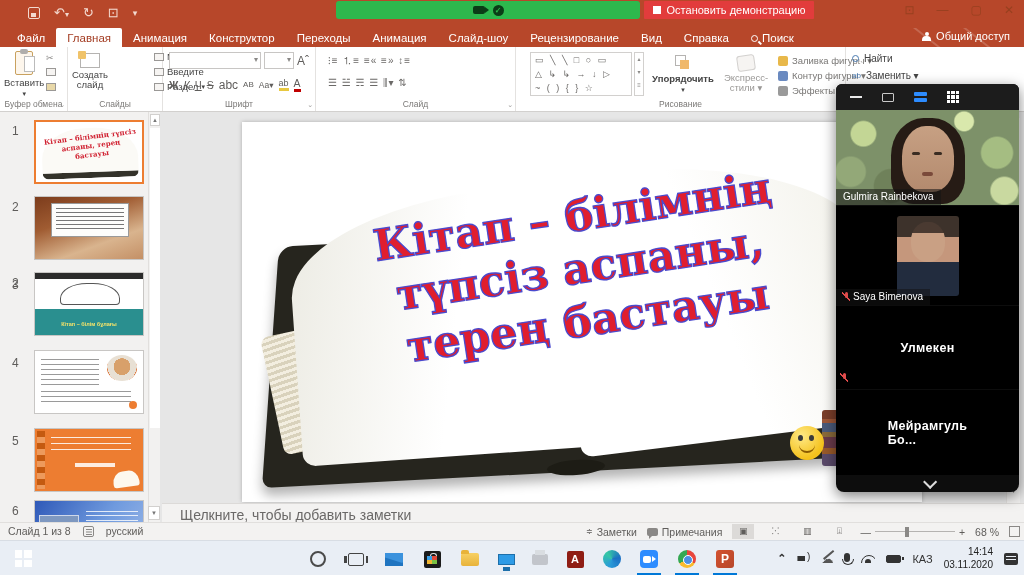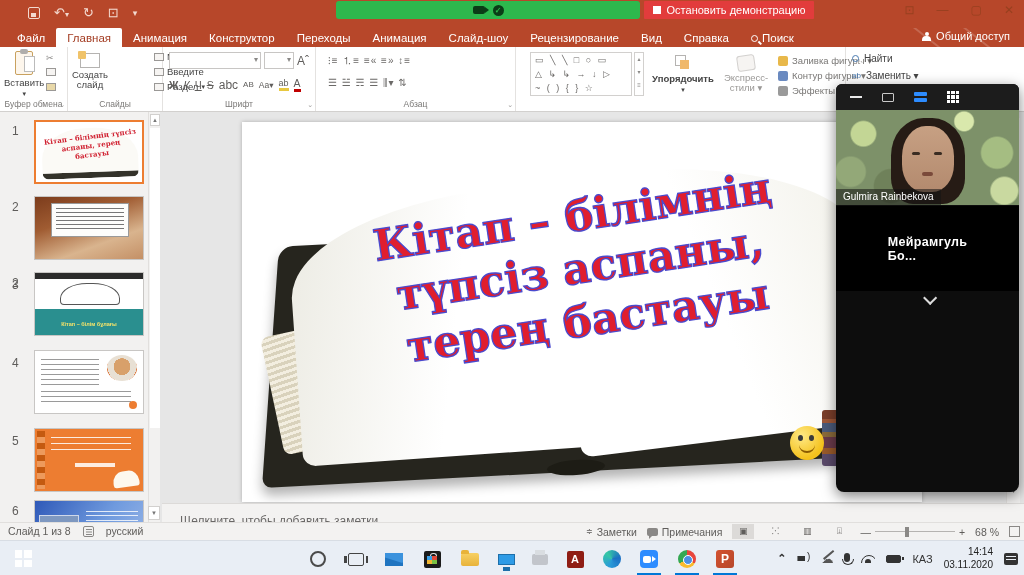--- a/index.html
+++ b/index.html
@@ -104,21 +104,21 @@
   .smiley { position:absolute; left:548px; top:304px; width:34px; height:34px; border-radius:50%; background:radial-gradient(circle at 35% 30%, #ffe985, #f4c11c 70%); }
   .smiley::before { content:""; position:absolute; left:8px; top:9px; width:5px; height:6px; border-radius:50%; background:#3a3a3a; box-shadow:11px 0 0 #3a3a3a; }
   .smiley::after { content:""; position:absolute; left:9px; top:16px; width:16px; height:9px; border-radius:0 0 16px 16px; border-bottom:2.5px solid #8a5a00; }
   .bookstack { position:absolute; left:580px; top:288px; width:44px; height:56px; background:repeating-linear-gradient(#7a3e2a 0 9px, #a05838 9px 13px, #4a5a7a 13px 22px, #8a6a3a 22px 27px, #6a3a4a 27px 38px, #9a5a2a 38px 44px, #5a4a6a 44px 56px); border-radius:3px; }
   #vscroll { position:absolute; left:1006px; top:6px; width:14px; height:392px; background:#f0efee; border-left:1px solid #e1dfdd; font-size:7px; color:#777; text-align:center; }
   #vscroll .thumbbar { position:absolute; left:2px; top:18px; width:10px; height:90px; background:#cdcbc9; border-radius:4px; }
 
   
   #notesbar { position:absolute; left:162px; top:503px; width:862px; height:19px; background:#f3f2f1; border-top:1px solid #dcdad8; z-index:5; }
   #notesbar .collapse { position:absolute; left:-14px; top:2px; width:12px; height:14px; background:#fff; border:1px solid #d2d0ce; font-size:6px; line-height:13px; text-align:center; color:#777; }
-  #notesbar .ph { position:absolute; left:18px; top:10px; font-size:12px; color:#6a6867; }
+  #notesbar .ph { position:absolute; left:18px; top:3px; font-size:14px; color:#6a6867; }
   #statusbar { position:absolute; left:0; top:522px; width:1024px; height:18px; background:#f3f2f1; border-top:1px solid #e1dfdd; font-size:10.5px; color:#5f5d5b; z-index:40; }
   #statusbar .left { position:absolute; left:8px; top:2px; display:flex; gap:12px; align-items:center; }
   #statusbar .right { position:absolute; right:4px; top:1px; display:flex; gap:10px; align-items:center; }
   .viewbtn { width:22px; height:15px; text-align:center; line-height:15px; font-size:9px; color:#5f5d5b; }
   .viewbtn.on { background:#dcdad8; }
   .zslider { display:flex; align-items:center; gap:4px; }
   .zslider .line { width:80px; height:1.5px; background:#b5b3b1; position:relative; }
   .zslider .knob { position:absolute; left:38%; top:-4px; width:4px; height:10px; background:#8a8886; }
   .fitic { width:11px; height:11px; border:1.5px solid #8a8886; position:relative; }
   .accic { width:11px; height:11px; border:1px solid #8a8886; border-radius:2px; position:relative; }
@@ -342,21 +342,21 @@
       <span style="border-bottom:3px solid #e8c840; font-size:9px;">ab</span>
       <span style="border-bottom:3px solid #c00000;">А</span>
     </div>
     <div class="grouplabel">Шрифт</div>
     <div class="launcher">⌄</div>
   </div>
 
   <div class="group" style="left:316px; width:200px;">
     <div class="glyphrow" style="position:absolute; left:12px; top:6px; letter-spacing:1px; font-size:10px; color:#6b6967;">⁝≡  ⒈≡  ≡«  ≡»  ↕≡</div>
     <div class="glyphrow" style="position:absolute; left:12px; top:30px; letter-spacing:1px; font-size:10px; color:#6b6967;">☰ ☱ ☴ ☰   ⫼▾   ⇅</div>
-    <div class="grouplabel">Абзац</div>
+    <div class="grouplabel">Слайд</div>
     <div class="launcher">⌄</div>
   </div>
 
   <div class="group" style="left:516px; width:330px;">
     <div class="shapes">
       <div>▭ ╲ ╲ □ ○ ▭</div>
       <div>△ ↳ ↳ → ↓ ▷</div>
       <div>~ ( ) { } ☆</div>
     </div>
     <div class="shapesbar">▴<br>▾<br>≡</div>
@@ -376,20 +376,21 @@
         </div>
       <div class="fxrow">
           <span class="fxic" style="background:#6a8ac0"></span>
           <span>Контур фигуры ▾</span>
         </div>
       <div class="fxrow">
           <span class="fxic" style="background:#9a9a9a"></span>
           <span>Эффекты фигуры ▾</span>
         </div>
     </div>
+    <div class="grouplabel">Рисование</div>
     <div class="launcher">⌄</div>
   </div>
 
   <div class="group" style="left:846px; width:110px; border-right:none;">
     <div style="position:absolute; left:6px; top:6px;">
       <div class="editbtn">
           <span class="mag" style="border-color:#4a7ab0"></span>
           <span>Найти</span>
         </div>
       <div class="editbtn">
@@ -579,20 +580,33 @@
     <span class="zgrid"></span>
   </div>
   <div class="ztile" style="height:96px;">
     <div class="vfeed"></div>
     <div class="ghair"></div>
     <div class="gface"></div>
     <div class="nametag">
       <span>Gulmira Rainbekova</span>
     </div>
   </div>
+  <div class="ztile" style="height:100px;">
+    <div class="portrait"></div>
+    <div class="nametag">
+      <span class="mutedmic"></span>
+      <span>Saya Bimenova</span>
+    </div>
+  </div>
+  <div class="ztile" style="height:84px;">
+    <div class="nametag center">
+      <span>Улмекен</span>
+    </div>
+    <span class="mutedmic micfloat"></span>
+  </div>
   <div class="ztile" style="height:86px;">
     <div class="nametag center">
       <span>Мейрамгуль  Бо...</span>
     </div>
   </div>
   <div class="zfooter">
     <span class="chev"></span>
   </div>
 </div>
 

